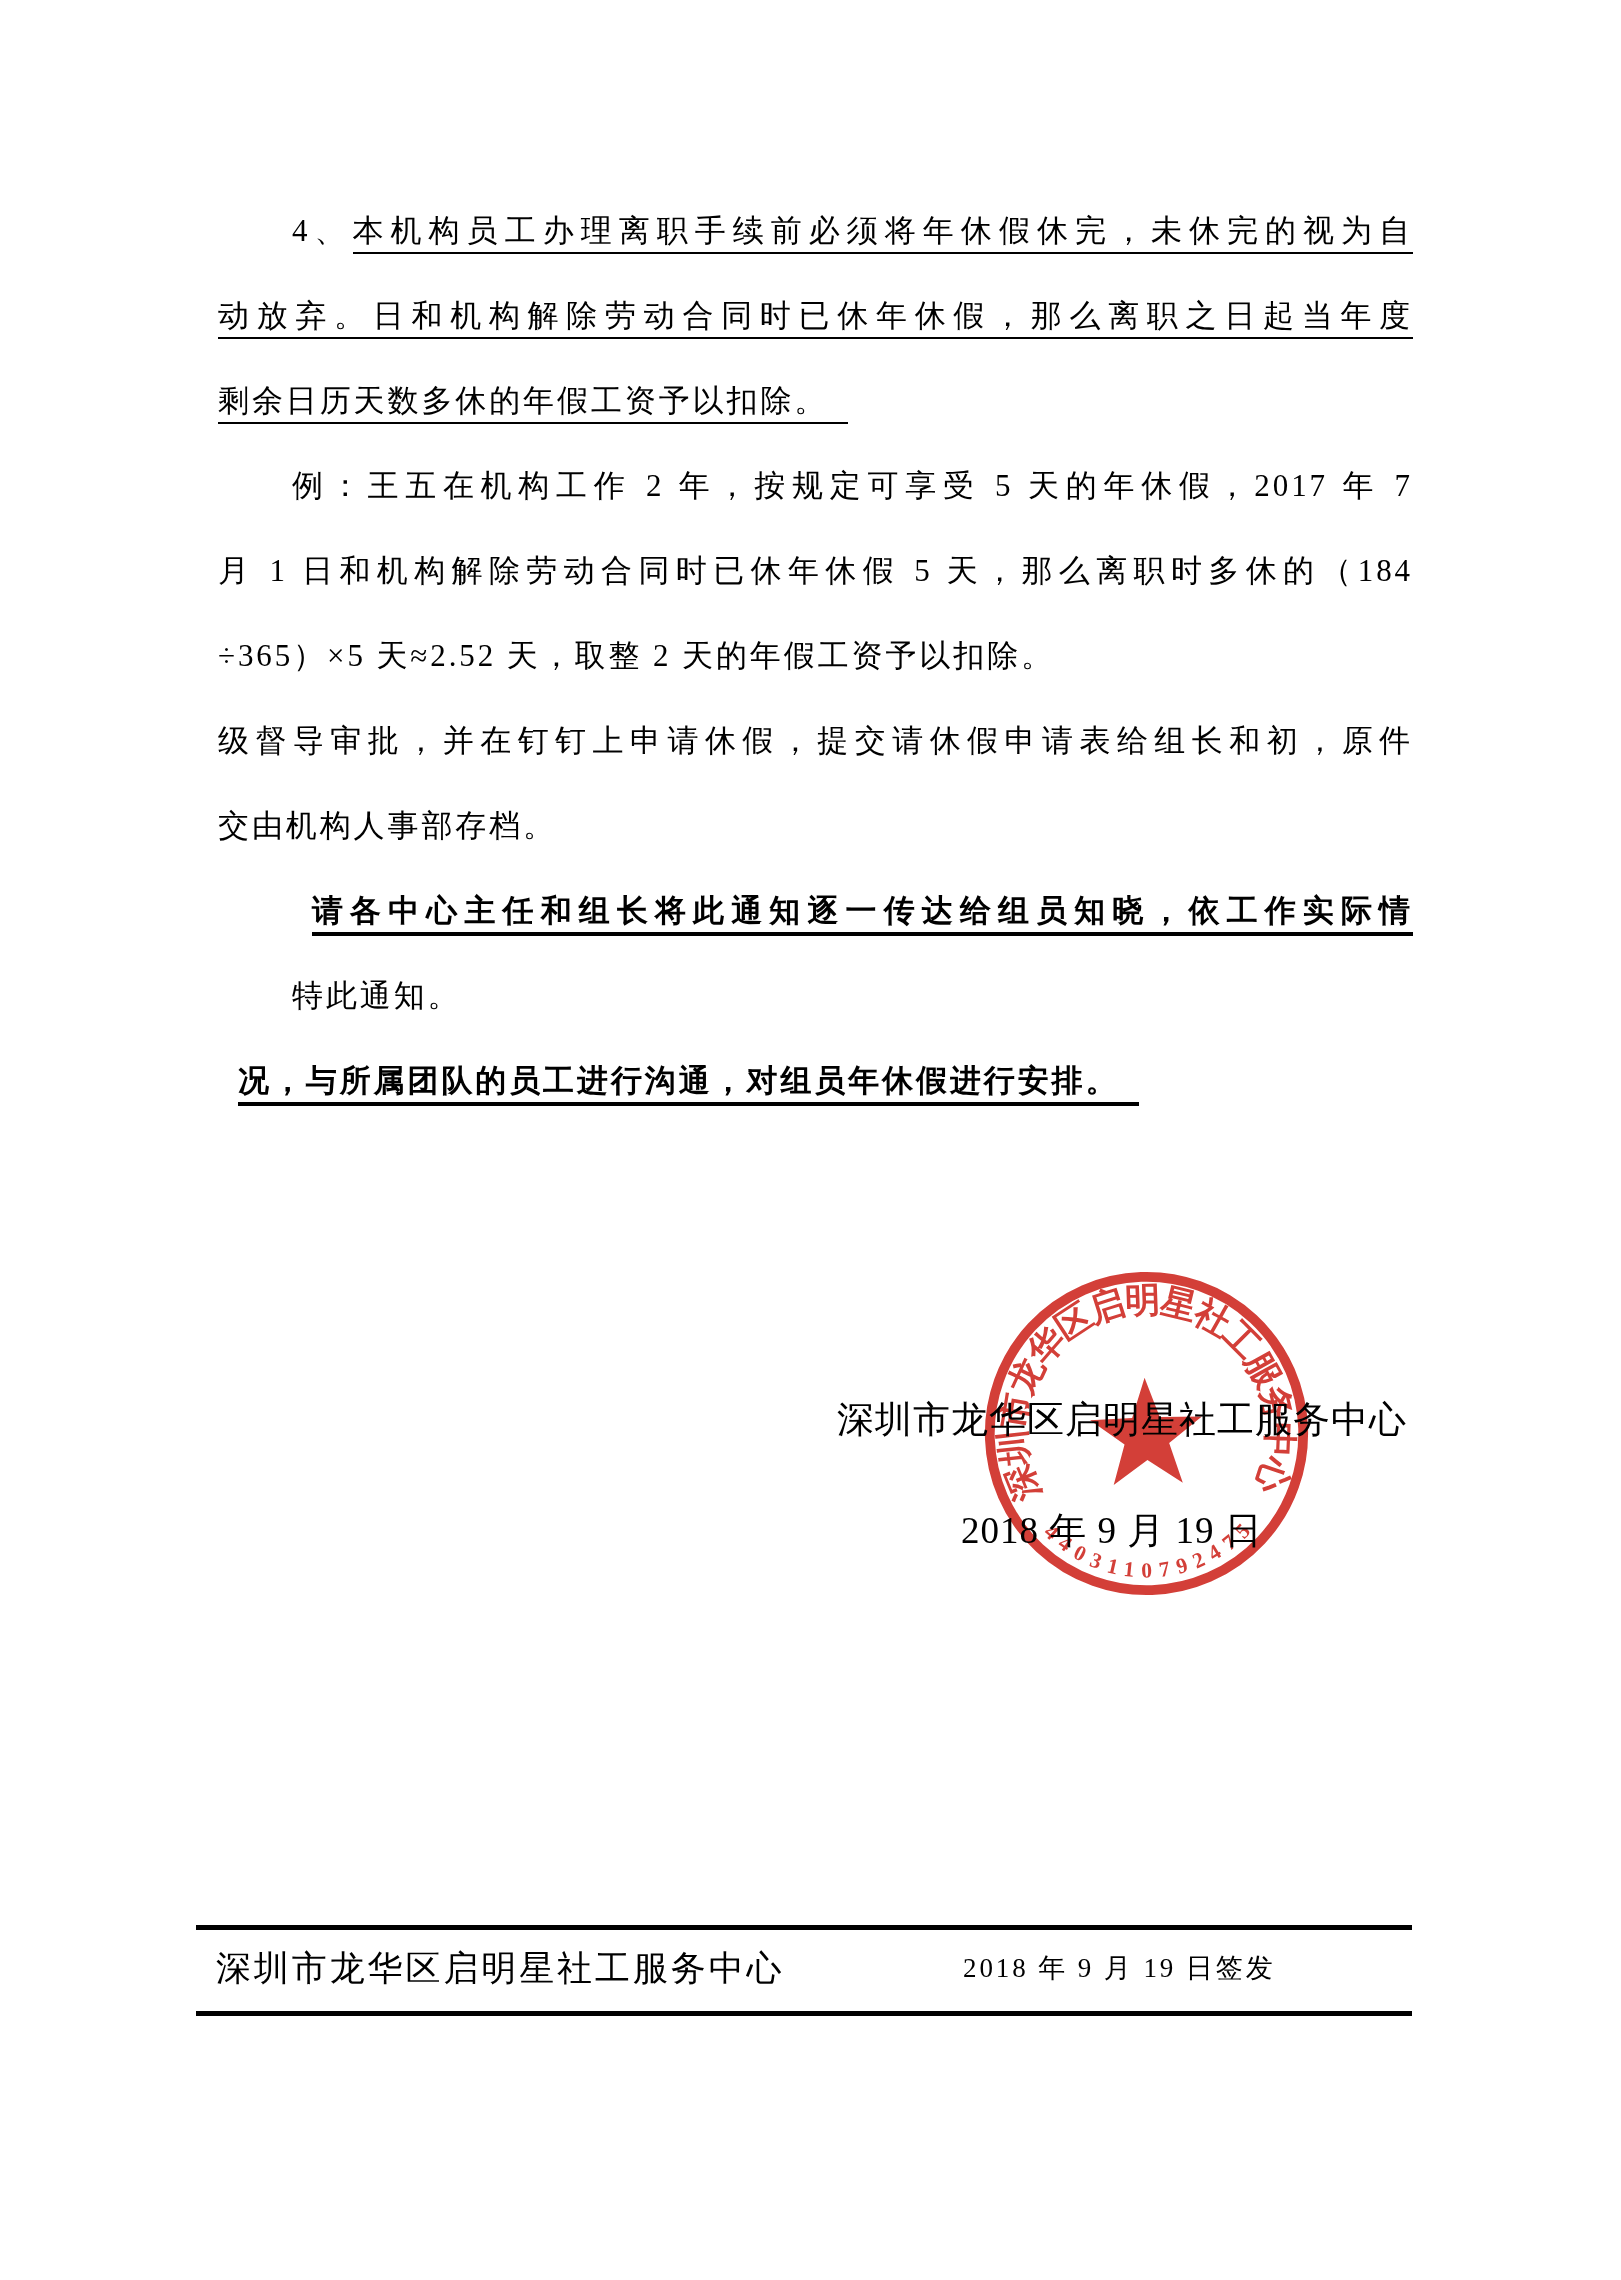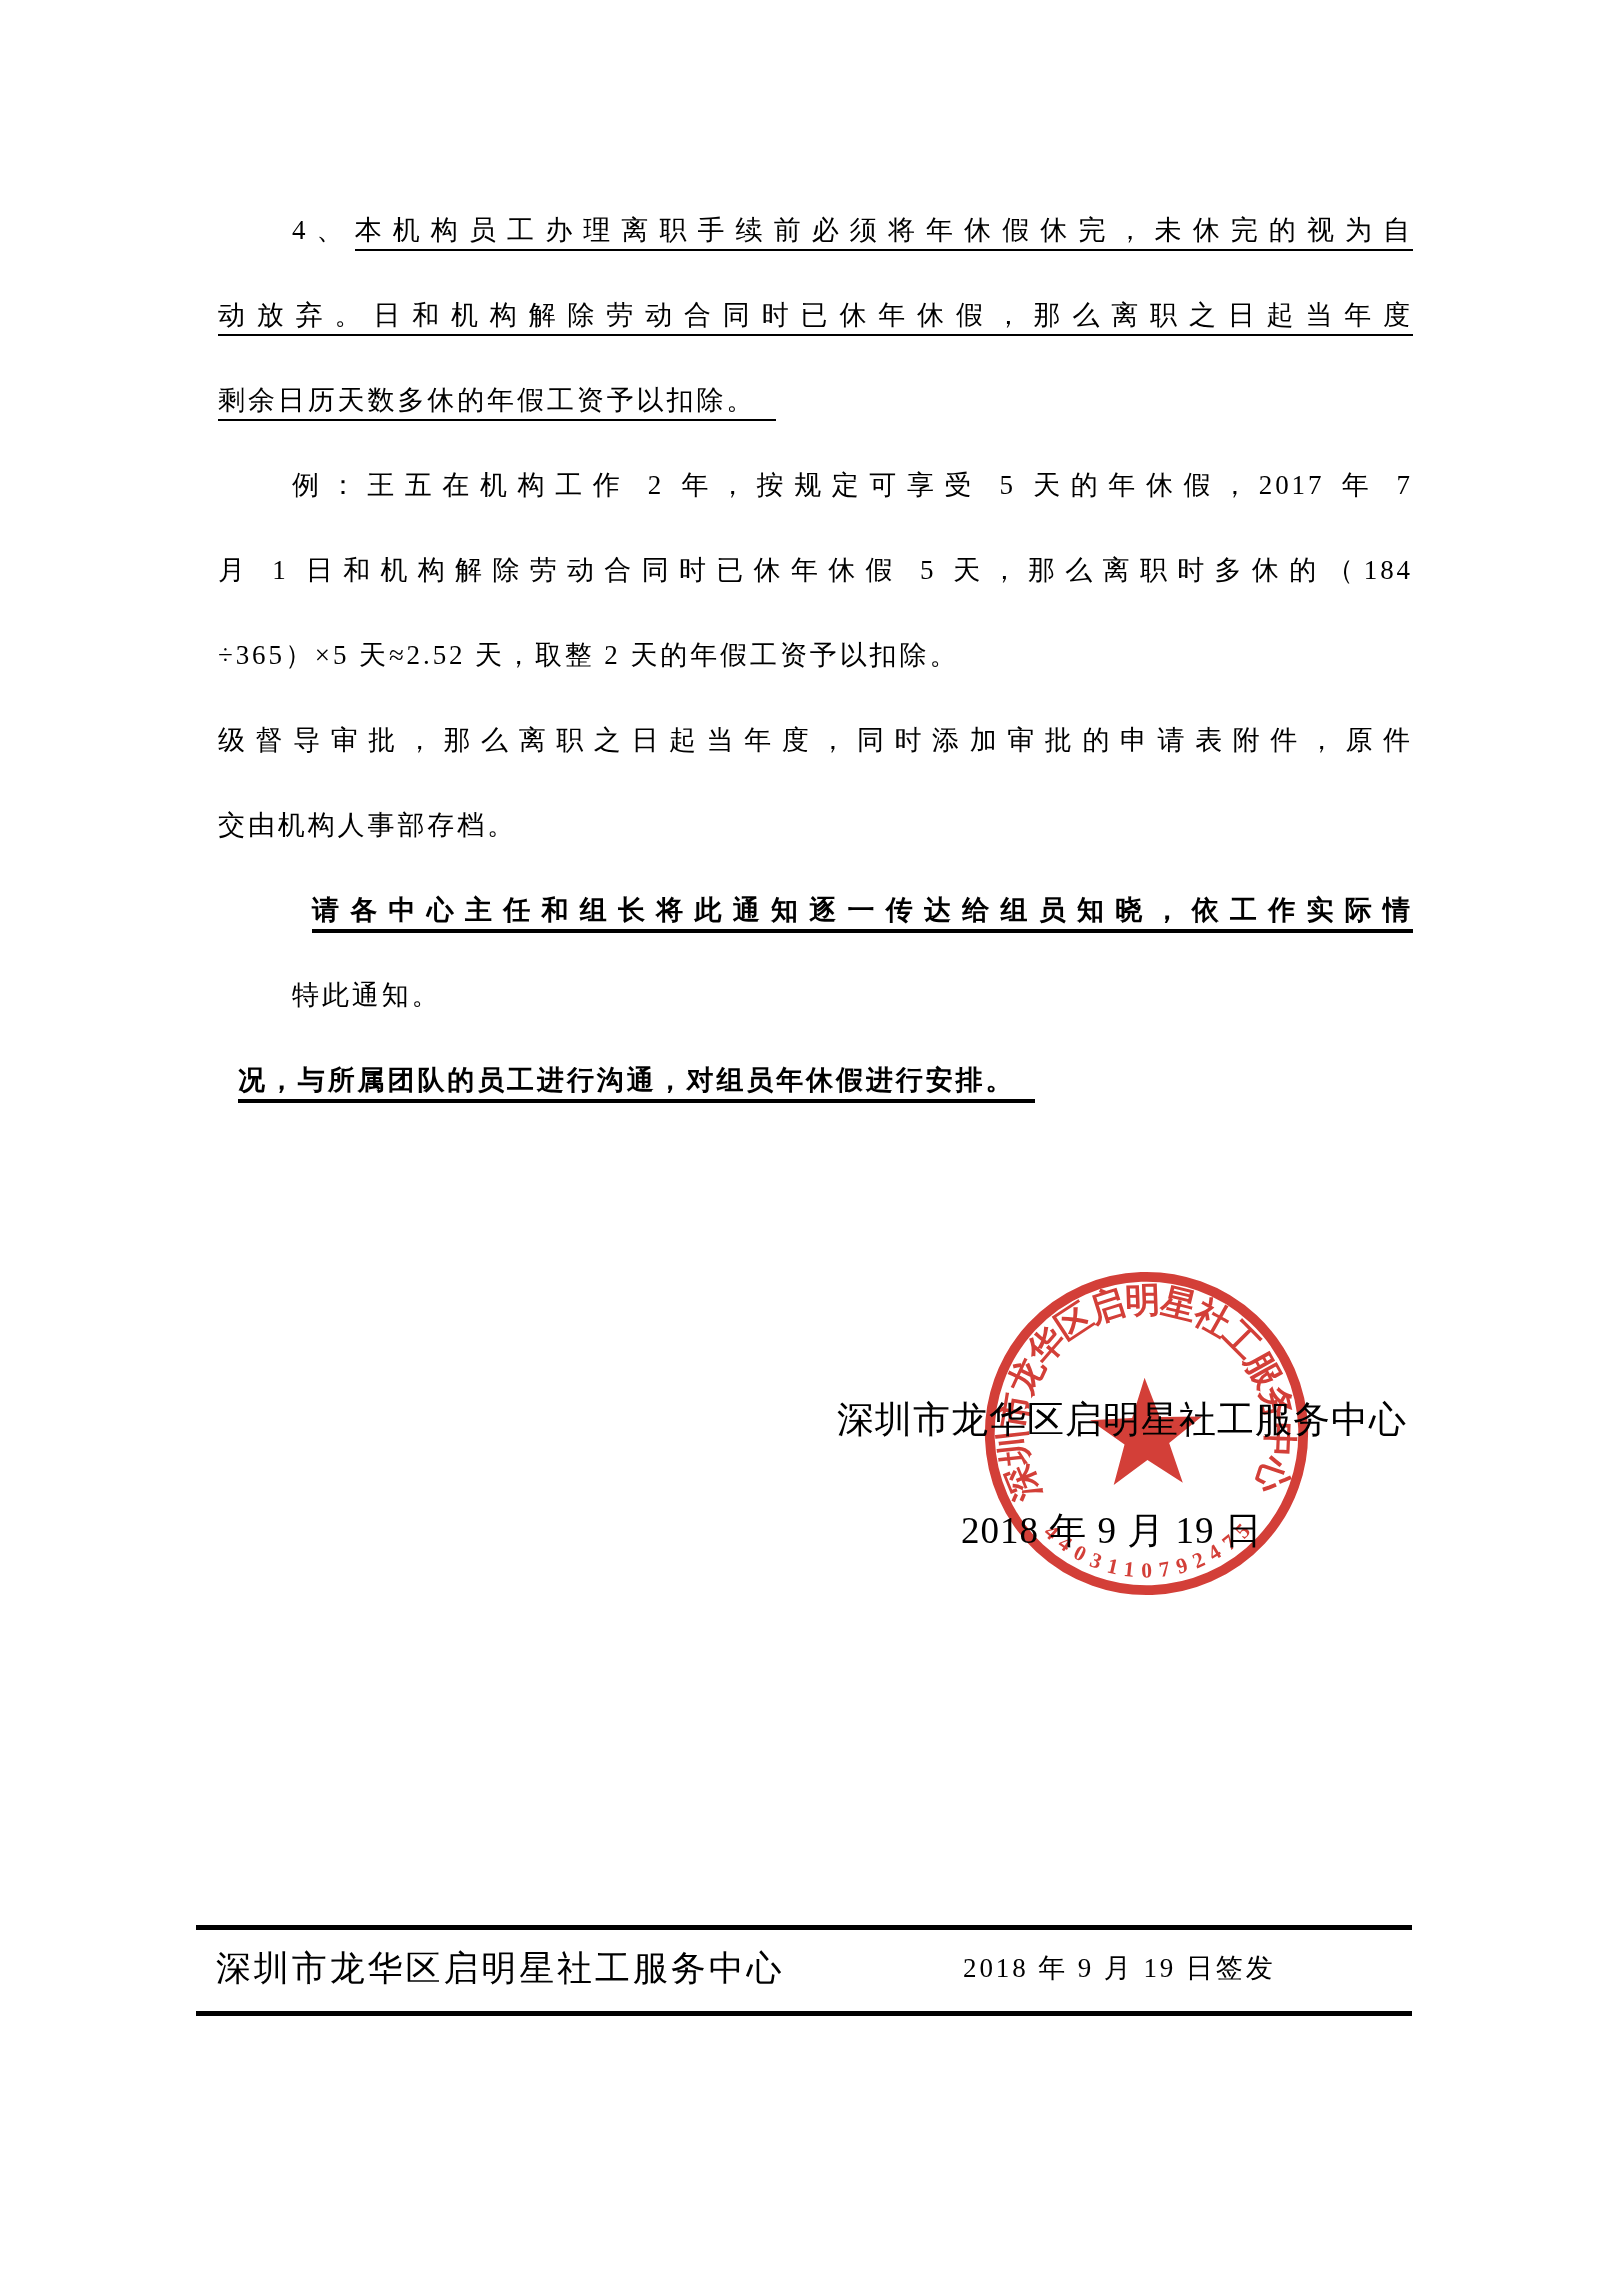--- a/index.html
+++ b/index.html
@@ -6,21 +6,21 @@
   body{
     width:1621px;height:2281px;position:relative;
     background:#ffffff;color:#000;
     font-family:"Liberation Serif","DejaVu Serif",serif;
     overflow:hidden;
   }
   .page{position:absolute;inset:0;background:#fff;}
   
   .doc{position:absolute;left:218px;top:188px;width:1195px;}
   .line{
-    height:85px;line-height:85px;font-size:27px;
+    height:85px;line-height:85px;font-size:31px;
     letter-spacing:2.9px;white-space:nowrap;
     text-align:justify;text-align-last:left;
   }
   .fill{text-align-last:justify;}
   .ind{padding-left:74px;}
   .ind7{padding-left:93px;}
   .b{font-weight:bold;margin-left:20px;}
   .u{border-bottom:2.9px solid #000;padding-bottom:3.9px;}
   .u2{border-bottom:4.9px solid #000;padding-bottom:3.9px;}
   .ext{padding-right:19.6px;}
@@ -45,21 +45,21 @@
 
 <div class="page">
 
   <div class="doc">
     <div class="line fill ind"><span>4、</span><span class="u">本机构员工办理离职手续前必须将年休假休完，未休完的视为自</span></div>
     <div class="line fill"><span class="u">动放弃。日和机构解除劳动合同时已休年休假，那么离职之日起当年度</span></div>
     <div class="line"><span class="u ext">剩余日历天数多休的年假工资予以扣除。</span></div>
     <div class="line fill ind"><span>例：</span><span>王五在机构工作 2 年，按规定可享受 5 天的年休假，2017 年 7</span></div>
     <div class="line fill"><span>月 1 日和机构解除劳动合同时已休年休假 5 天，那么离职时多休的（184</span></div>
     <div class="line"><span>÷365）×5 天≈2.52 天，取整 2 天的年假工资予以扣除。</span></div>
-    <div class="line fill"><span>级督导审批，那么离职之日起当年度，同时添加审批的申请表附件，原件</span></div>
+    <div class="line fill"><span>级督导审批，并在钉钉上申请休假，提交请休假申请表给组长和初，原件</span></div>
     <div class="line"><span>交由机构人事部存档。</span></div>
     <div class="line fill ind b"><span class="u2">请各中心主任和组长将此通知逐一传达给组员知晓，依工作实际情</span></div>
     <div class="line ind"><span>特此通知。</span></div>
     <div class="line b"><span class="u2 ext">况，与所属团队的员工进行沟通，对组员年休假进行安排。</span></div>
   </div>
 
   <div class="sig-org">深圳市龙华区启明星社工服务中心</div>
   <div class="sig-date">2018 年 9 月 19 日</div>
 
   <svg class="stamp" viewBox="0 0 340 340" xmlns="http://www.w3.org/2000/svg">

